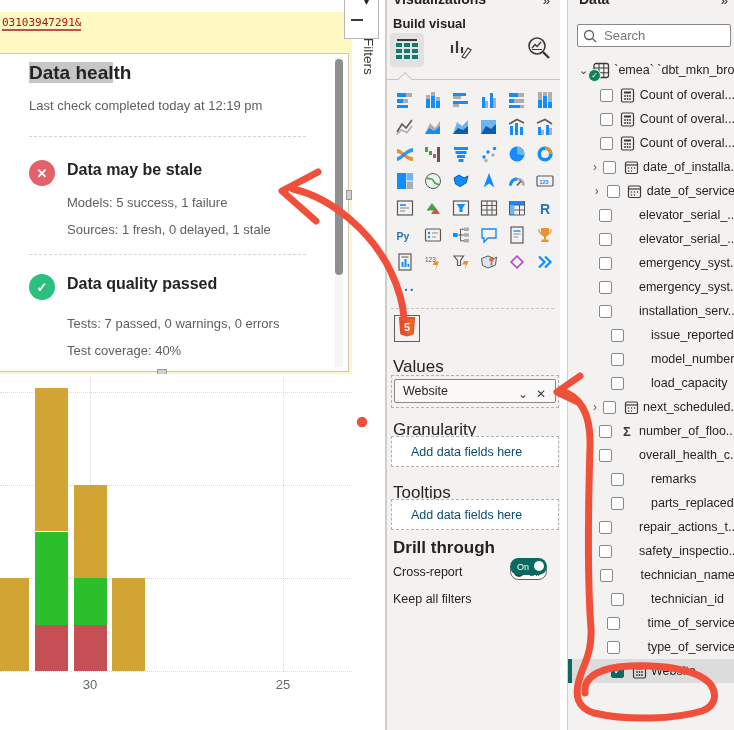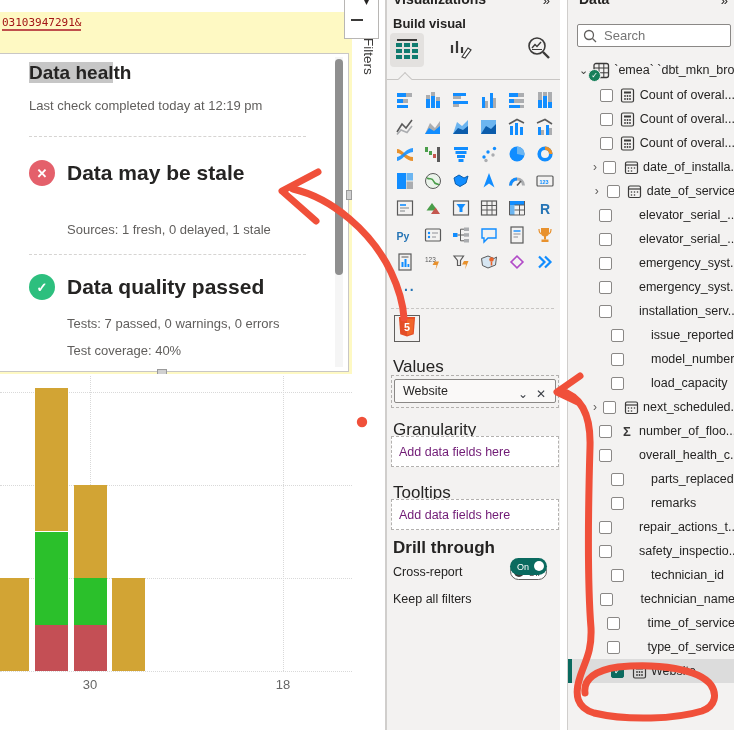--- a/index.html
+++ b/index.html
@@ -14,21 +14,21 @@
   .card{position:absolute;left:-16px;top:41px;width:365px;height:319px;background:#fff;
         border:1px solid #c9c7c5;box-sizing:border-box}
   .card-title{position:absolute;left:44px;top:8px;font-size:19px;font-weight:700;color:#252423}
   .card-title .hl{background:#c6c6c6}
   .card-sub{position:absolute;left:44px;top:44px;font-size:13px;color:#605e5c}
   .csep{position:absolute;left:44px;width:277px;border-top:1px dashed #d6d4d2}
   .crow-icon{position:absolute;left:44px;width:26px;height:26px;border-radius:50%;color:#fff;
              font-size:13px;font-weight:700;display:flex;align-items:center;justify-content:center}
   .crow-icon.err{background:#E4606B}
   .crow-icon.ok{background:#2DBF7E}
-  .sec-title{position:absolute;left:82px;font-size:21px;font-weight:700;color:#252423}
+  .sec-title{position:absolute;left:82px;font-size:16px;font-weight:700;color:#252423}
   .sec-line{position:absolute;left:82px;font-size:13px;color:#605e5c}
   .scroll-track{position:absolute;left:350px;top:3px;width:8px;height:310px;background:#f5f5f5}
   .scroll-thumb{position:absolute;left:0;top:2px;width:8px;height:216px;background:#8f8f8f;border-radius:4px}
   .handle{position:absolute;background:#d0d0d0;border:1px solid #9a9a9a;box-sizing:border-box}
   .handle.hb{left:172px;bottom:-4px;width:10px;height:6px}
   .handle.hr{right:-4px;top:136px;width:6px;height:10px}
 
   
   .chart{position:absolute;left:0;top:362px;width:352px;height:368px;background:#fff}
   .hgrid{position:absolute;left:0;width:352px;height:0;border-top:1px dotted #d9d9d9}
@@ -65,21 +65,21 @@
   .html-visual{position:absolute;left:7px;top:315px;width:24px;height:25px;border:1px solid #605e5c;
                display:flex;align-items:center;justify-content:center;background:#f3f2f1}
   .well-label{position:absolute;left:6px;font-size:17px;color:#252423}
   .well-outer{position:absolute;left:4px;width:168px;height:33px;border:1px dashed #b3b1af;box-sizing:border-box}
   .well-inner{position:absolute;left:2px;top:3px;right:2px;height:24px;background:#faf9f8;
               border:1px solid #8a8886;border-radius:2px;display:flex;align-items:center;
               font-size:12.5px;padding-left:8px;box-sizing:border-box}
   .well-chev{position:absolute;right:27px;top:8px;color:#3b3f46;font-size:12px;line-height:12px}
   .well-x{position:absolute;right:9px;top:8px;color:#3b3f46;font-size:12px;line-height:12px}
   .drop-box{position:absolute;left:4px;width:168px;height:31px;background:#fff;border:1px dashed #b3b1af;
-            box-sizing:border-box;display:flex;align-items:center;padding-left:7px;font-size:12.5px;color:#701a75}
+            box-sizing:border-box;display:flex;align-items:center;padding-left:19px;font-size:12.5px;color:#0c4a6e}
   .dt-label{position:absolute;left:6px;font-size:12.5px}
   .toggle{position:absolute;left:123px;width:37px;height:17px;border-radius:9px;box-sizing:border-box;font-size:9px}
   .toggle.off{background:#fff;border:1px solid #605e5c}
   .toggle.on{background:#0A6A5F}
   .knob{position:absolute;top:3px;width:10px;height:10px;border-radius:50%}
   .toggle.off .knob{left:3px;top:2.5px;background:#3b3a39}
   .toggle.on .knob{right:3px;background:#fff}
   .tog-txt{position:absolute;top:3.5px}
   .toggle.off .tog-txt{right:6px;color:#3b3a39}
   .toggle.on .tog-txt{left:7px;color:#fff}
@@ -123,20 +123,21 @@
 
     <div class="card">
       <div class="card-title"><span class="hl">Data heal</span><span>th</span></div>
       <div class="card-sub">Last check completed today at 12:19 pm</div>
       <div class="csep" style="top:82px"></div>
 
       <div class="crow-icon err" style="top:106px">
           <span>✕</span>
         </div>
       <div class="sec-title" style="top:107px">Data may be stale</div>
+      <div class="sec-line" style="top:141px">Models: 5 success, 1 failure</div>
       <div class="sec-line" style="top:168px">Sources: 1 fresh, 0 delayed, 1 stale</div>
 
       <div class="csep" style="top:200px"></div>
 
       <div class="crow-icon ok" style="top:220px">
           <span>✓</span>
         </div>
       <div class="sec-title" style="top:221px">Data quality passed</div>
       <div class="sec-line" style="top:262px">Tests: 7 passed, 0 warnings, 0 errors</div>
       <div class="sec-line" style="top:289px">Test coverage: 40%</div>
@@ -149,21 +150,21 @@
     </div>
 
     <div class="chart" id="chart">
         <div class="hgrid" style="top: 297px;"></div>
         <div class="hgrid" style="top: 204px;"></div>
         <div class="hgrid" style="top: 111px;"></div>
         <div class="hgrid" style="top: 18px;"></div>
         <div class="vgrid" style="left: 90px;"></div>
         <div class="tick" style="left: 80px;">30</div>
         <div class="vgrid" style="left: 283px;"></div>
-        <div class="tick" style="left: 273px;">18</div>
+        <div class="tick" style="left: 273px;">25</div>
         <div class="seg" style="left: -3.7px; width: 33px; top: 204px; height: 93px; background: rgb(210, 164, 52);"></div>
         <div class="seg" style="left: 34.9px; width: 33px; top: 250.5px; height: 46.5px; background: rgb(196, 79, 85);"></div>
         <div class="seg" style="left: 34.9px; width: 33px; top: 157.5px; height: 93px; background: rgb(43, 192, 43);"></div>
         <div class="seg" style="left: 34.9px; width: 33px; top: 14.28px; height: 143.22px; background: rgb(210, 164, 52);"></div>
         <div class="seg" style="left: 73.5px; width: 33px; top: 250.5px; height: 46.5px; background: rgb(196, 79, 85);"></div>
         <div class="seg" style="left: 73.5px; width: 33px; top: 204px; height: 46.5px; background: rgb(43, 192, 43);"></div>
         <div class="seg" style="left: 73.5px; width: 33px; top: 111px; height: 93px; background: rgb(210, 164, 52);"></div>
         <div class="seg" style="left: 112.1px; width: 33px; top: 204px; height: 93px; background: rgb(210, 164, 52);"></div>
       </div>
   </div>
@@ -736,51 +737,51 @@
         <div class="frow">
           <span class="fchev"></span>
           <span class="cb "></span>
           <span class="ficon"></span>
           <span class="flabel">overall_health_c...</span>
         </div>
         <div class="frow">
           <span class="fchev"></span>
           <span class="cb "></span>
           <span class="ficon"></span>
+          <span class="flabel">remarks</span>
+        </div>
+        <div class="frow">
+          <span class="fchev"></span>
+          <span class="cb "></span>
+          <span class="ficon"></span>
           <span class="flabel">parts_replaced</span>
         </div>
         <div class="frow">
           <span class="fchev"></span>
           <span class="cb "></span>
           <span class="ficon"></span>
-          <span class="flabel">remarks</span>
-        </div>
-        <div class="frow">
-          <span class="fchev"></span>
-          <span class="cb "></span>
-          <span class="ficon"></span>
           <span class="flabel">repair_actions_t...</span>
         </div>
         <div class="frow">
           <span class="fchev"></span>
           <span class="cb "></span>
           <span class="ficon"></span>
           <span class="flabel">safety_inspectio...</span>
         </div>
         <div class="frow">
           <span class="fchev"></span>
           <span class="cb "></span>
           <span class="ficon"></span>
+          <span class="flabel">technician_name</span>
+        </div>
+        <div class="frow">
+          <span class="fchev"></span>
+          <span class="cb "></span>
+          <span class="ficon"></span>
           <span class="flabel">technician_id</span>
-        </div>
-        <div class="frow">
-          <span class="fchev"></span>
-          <span class="cb "></span>
-          <span class="ficon"></span>
-          <span class="flabel">technician_name</span>
         </div>
         <div class="frow">
           <span class="fchev"></span>
           <span class="cb "></span>
           <span class="ficon"></span>
           <span class="flabel">time_of_service</span>
         </div>
         <div class="frow">
           <span class="fchev"></span>
           <span class="cb "></span>

